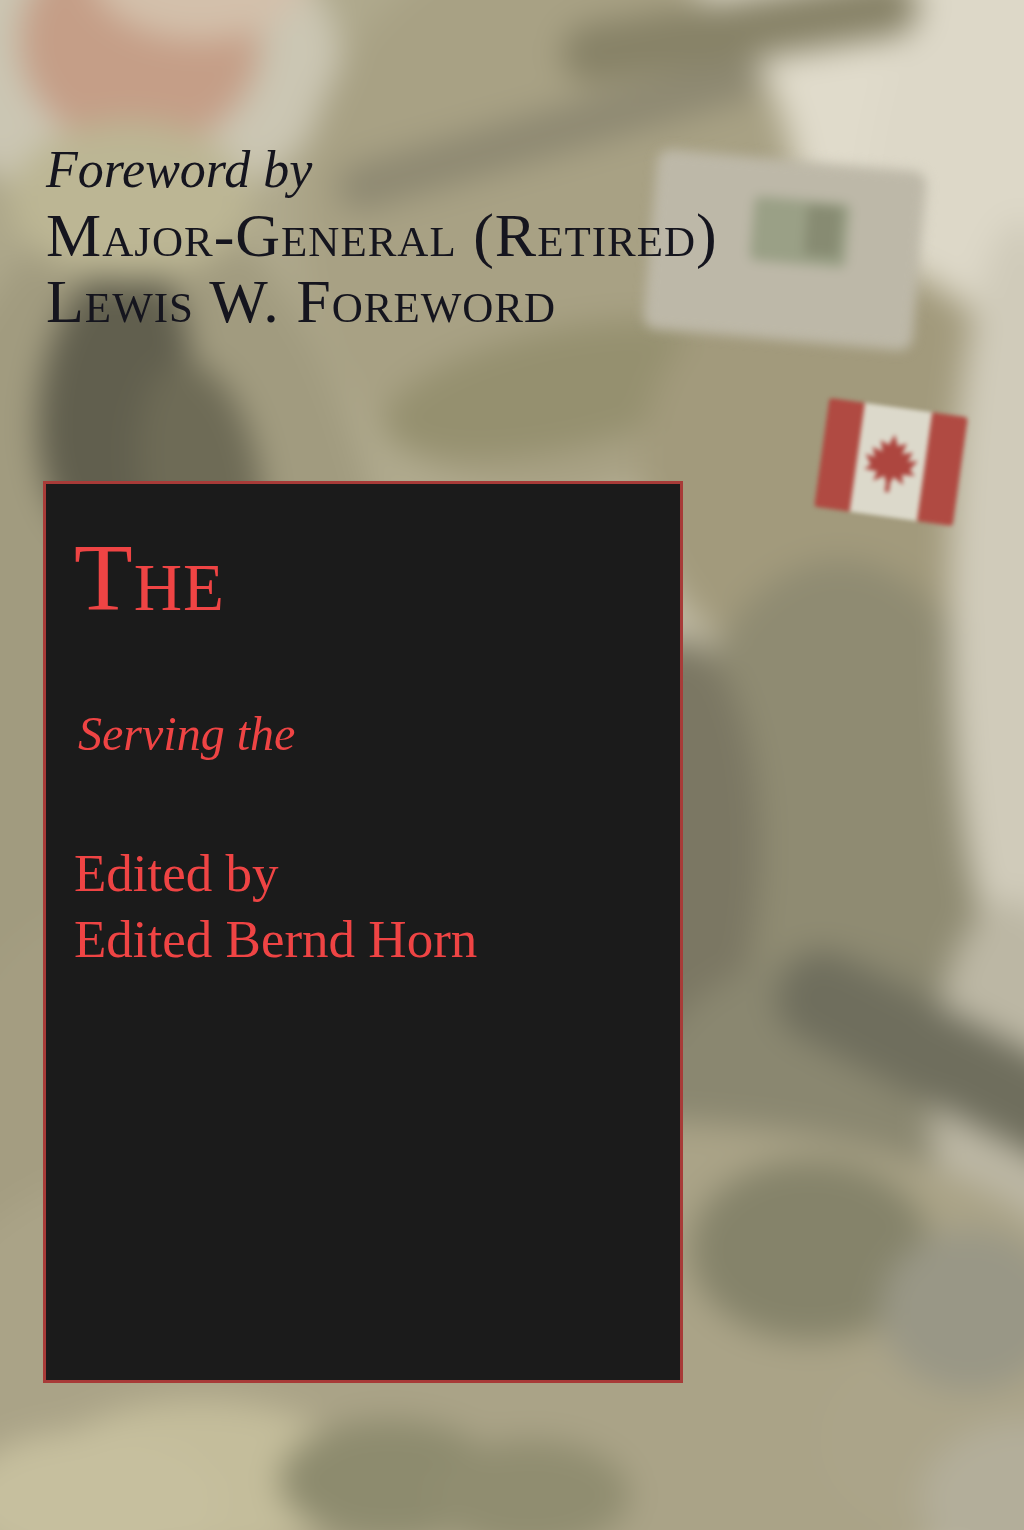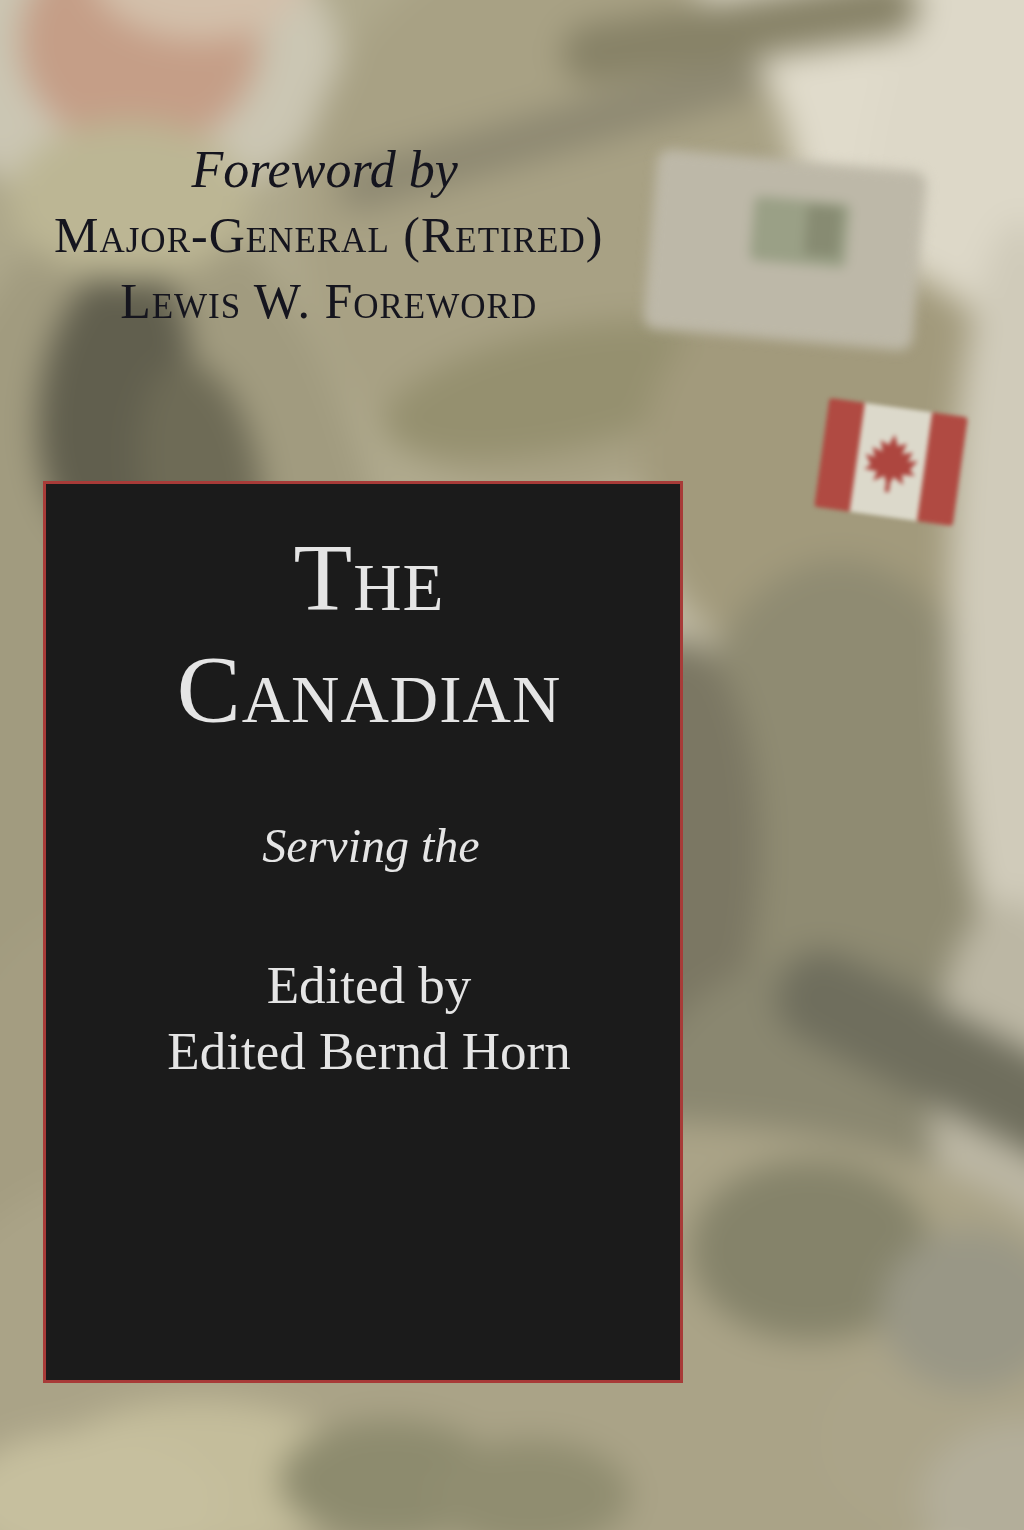--- a/index.html
+++ b/index.html
@@ -1,46 +1,45 @@
 <!DOCTYPE html>
 <html><head>
 <meta charset="utf-8">
 <style>
   html,body{margin:0;padding:0;background:#888;}
   .cover{
     position:relative;width:1024px;height:1530px;overflow:hidden;
     background:#c9c4b2;
     font-family:"Liberation Serif","DejaVu Serif",serif;
-    text-align:center;
   }
   
   .photo,.patch-layer,.flag-layer{position:absolute;inset:0;}
   .blur-layer{position:absolute;left:-60px;top:-60px;width:1144px;height:1650px;
     filter:blur(16px);
     background:linear-gradient(100deg,#aca689 0%,#b0aa8e 42%,#cfcab8 74%,#dcd7c7 100%);}
   .b{position:absolute;display:block;border-radius:50%;}
   .patch-layer{filter:blur(6px);}
   .flag-layer{filter:blur(2.3px);}
   .flag{
     position:absolute;left:821px;top:407px;width:140px;height:110px;
     display:flex;border-radius:4px;overflow:hidden;
     transform:rotate(8deg);
   }
   .flag .bar{width:26%;height:100%;}
   .flag .field{width:48%;height:100%;display:flex;align-items:center;justify-content:center;}
   .leaf{width:58px;height:72px;}
   
   .foreword{position:absolute;left:46px;top:138px;color:#15151e;}
   .fw-italic{font-style:italic;font-size:52px;line-height:64px;}
-  .fw-sc{font-variant:small-caps;font-size:50px;line-height:66px;letter-spacing:1px;margin-left:8px;}
+  .fw-sc{font-variant:small-caps;font-size:62px;line-height:66px;letter-spacing:1px;}
   
   .panel{
     position:absolute;left:43px;top:481px;width:640px;height:902px;
     box-sizing:border-box;border:3px solid #a83b38;background:#1b1b1b;
-    padding:38px 16px 0 28px;color:#e5e5e5;
+    padding:38px 16px 0 28px;color:#ef4444;
   }
   .title{margin:0;font-weight:normal;font-variant:small-caps;
     font-size:96px;line-height:112px;letter-spacing:1px;}
   .title span,.subtitle span{display:block;}
   .subtitle{margin:44px 0 0 4px;font-weight:normal;font-style:italic;
     font-size:48px;line-height:112px;}
   .editor{margin-top:50px;font-size:53px;line-height:66px;}
 </style>
 </head>
 <body>
@@ -103,21 +102,20 @@
 
   <div class="foreword">
     <div class="fw-italic">Foreword by</div>
     <div class="fw-sc">Major-General (Retired)</div>
     <div class="fw-sc">Lewis W. Foreword</div>
   </div>
 
   <div class="panel">
     <h1 class="title">
       <span>The</span>
-      <span>Canadian</span>
     </h1>
     <h2 class="subtitle">
       <span>Serving the</span>
     </h2>
     <div class="editor">
       <div>Edited by</div>
       <div>Edited Bernd Horn</div>
     </div>
   </div>
 

